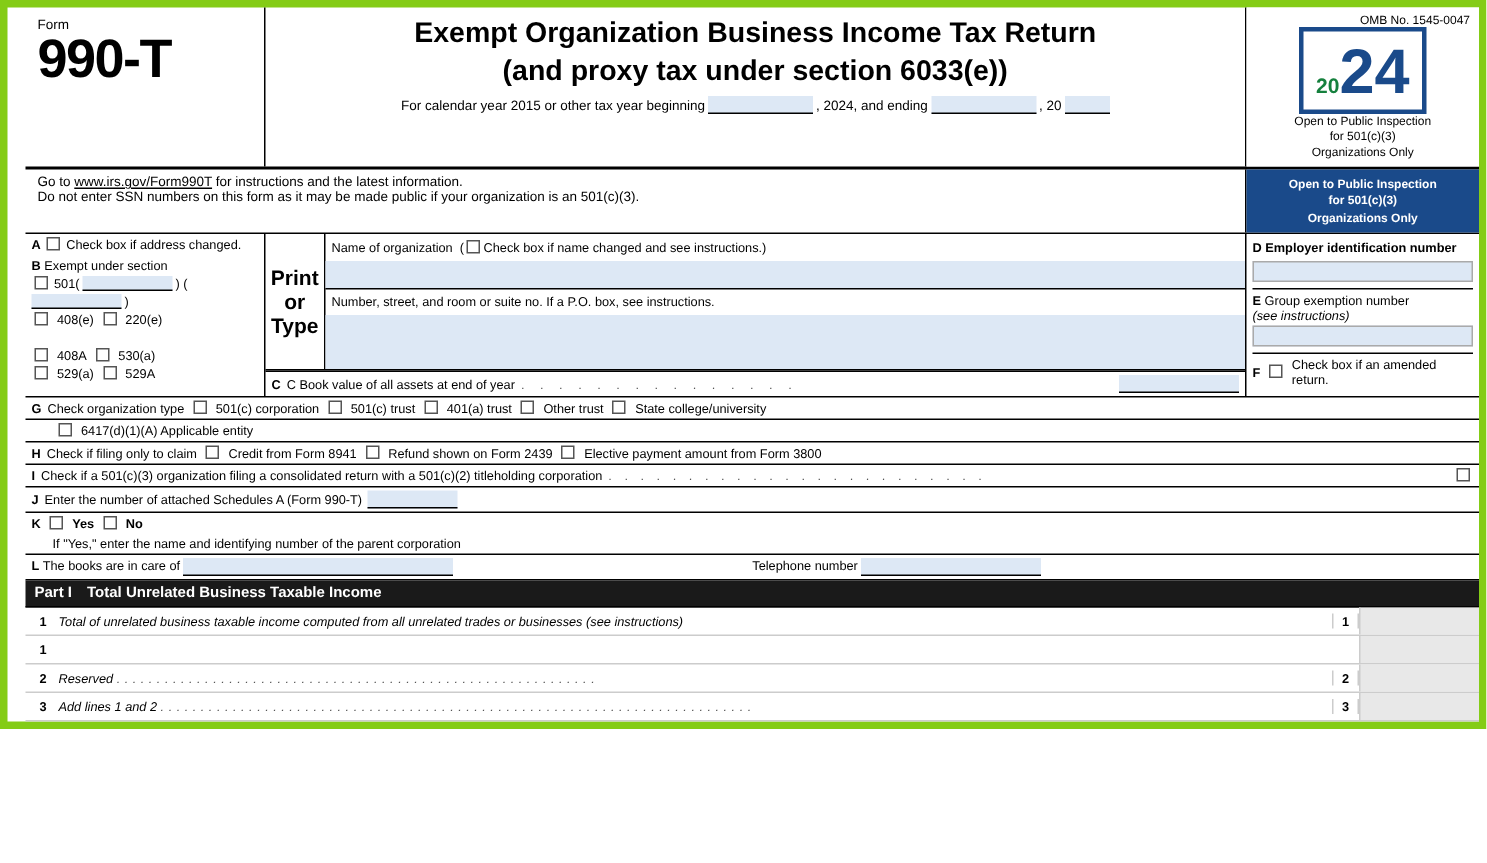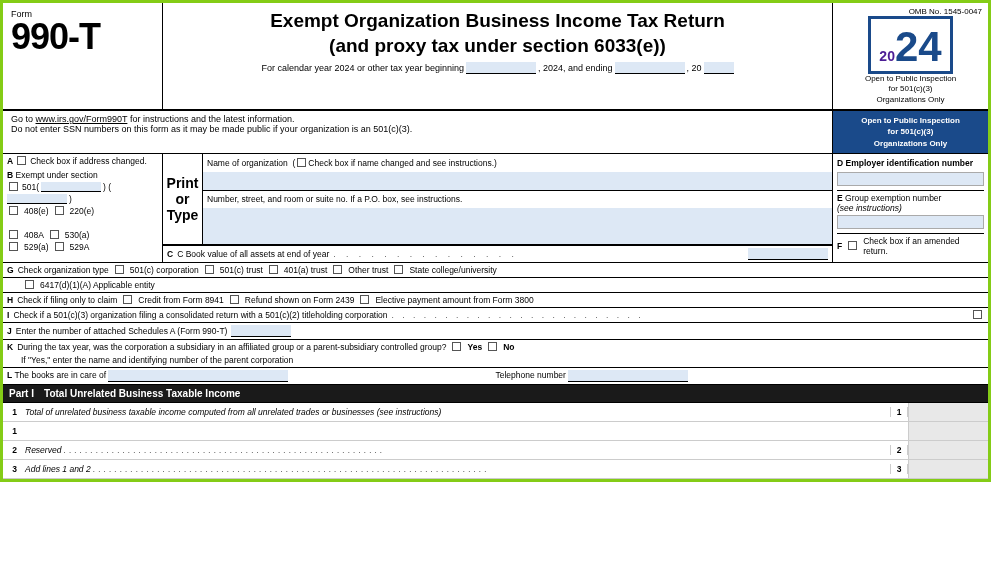--- a/index.html
+++ b/index.html
@@ -7,21 +7,22 @@
       font-family: Arial, sans-serif;
       font-size: 9px;
       background: #fff;
       width: 991px;
       min-height: 575px;
       overflow: hidden;
     }
     .page {
       width: 991px;
       background: #fff;
-      border: 3px solid #84cc16;
+      border: 5px solid #84cc16;
+      padding-left: 12px;
     }
     
     .header {
       display: flex;
       border-bottom: 2px solid #000;
     }
     .header-left {
       width: 160px;
       padding: 6px 8px;
       border-right: 1px solid #000;
@@ -284,33 +285,33 @@
     <div class="header-left">
       <span class="form-label">Form</span>
       <div class="form-number">990-T</div>
     </div>
     <div class="header-center">
       <h1>
         <span>Exempt Organization Business Income Tax Return</span><br>
         <span>(and proxy tax under section 6033(e))</span>
       </h1>
       <div class="tax-year-row">
-        <span>For calendar year 2024 or other tax year beginning</span>
+        <span>For calendar year 2015 or other tax year beginning</span>
         <span class="input-box" style="width:70px;"></span>
         <span>, 2024, and ending</span>
         <span class="input-box" style="width:70px;"></span>
         <span>, 20</span>
         <span class="input-box input-box-sm" style="width:30px;"></span>
       </div>
     </div>
     <div class="header-right">
       <div class="omb">OMB No. 1545-0047</div>
       <div class="year-underline">
         <div class="year-box">
-          <span style="font-size:14px;font-weight:bold;color:#4c1d95;">20</span><span style="font-size:42px;font-weight:bold;color:#1a4a8a;">24</span>
+          <span style="font-size:14px;font-weight:bold;color:#15803d;">20</span><span style="font-size:42px;font-weight:bold;color:#1a4a8a;">24</span>
         </div>
       </div>
       <div style="font-size:8px;text-align:center;line-height:1.3;">
         <span>Open to Public Inspection</span><br>
         <span>for 501(c)(3)</span><br>
         <span>Organizations Only</span>
       </div>
     </div>
   </div>
 
@@ -458,21 +459,20 @@
 
   <div class="h-row">
     <span class="label-bold">J</span>
     <span>Enter the number of attached Schedules A (Form 990-T)</span>
     <span class="input-box" style="width:40px;"></span>
   </div>
 
   <div style="border-bottom:1px solid #000;">
     <div class="h-row" style="border-bottom:none;">
       <span class="label-bold">K</span>
-      <span>During the tax year, was the corporation a subsidiary in an affiliated group or a parent-subsidiary controlled group?</span>
       <span class="checkbox"></span>
       <span class="label-bold">Yes</span>
       <span class="checkbox"></span>
       <span class="label-bold">No</span>
     </div>
     <div style="padding:1px 4px 2px 18px;font-size:8.5px;">
       <span>If "Yes," enter the name and identifying number of the parent corporation</span>
     </div>
   </div>
 

